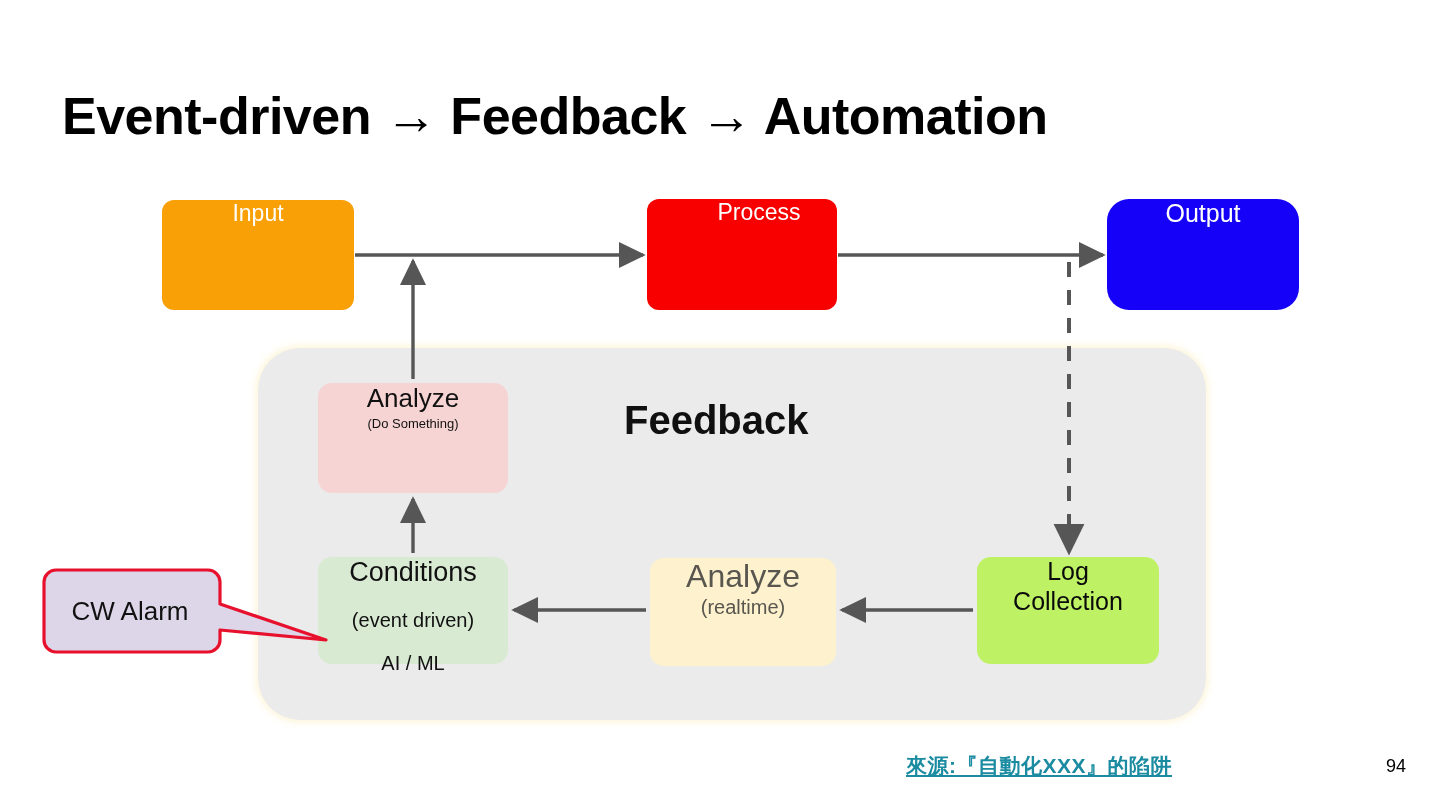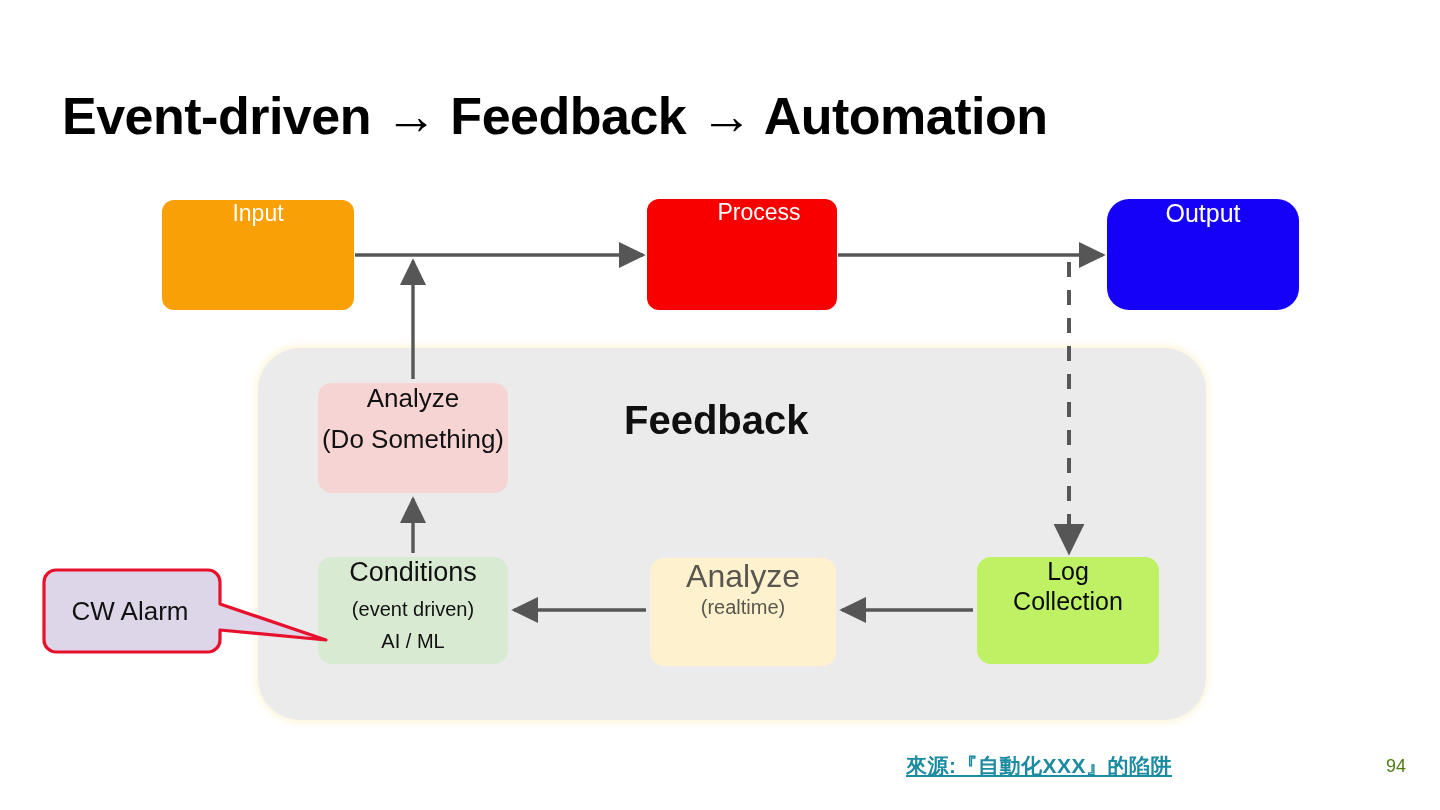--- a/index.html
+++ b/index.html
@@ -96,27 +96,28 @@
   }
 
   
   .node-actions {
     left: 318px; top: 383px; width: 190px; height: 110px;
     background: #f7d4d4;
     border-radius: 14px;
     color: #111111;
   }
   .node-actions .ttl { font-size: 26px; }
-  .node-actions .sub { font-size: 26px; margin-top: 10px; }
+  .node-actions .sub { font-size: 13px; margin-top: 2px; }
 
   .node-conditions {
     left: 318px; top: 557px; width: 190px; height: 107px;
     background: #d9ead3;
     border-radius: 14px;
     color: #111111;
+    gap: 11px;
   }
   .node-conditions .ttl { font-size: 27px; }
   .node-conditions .sub { font-size: 20px; margin-top: 9px; }
 
   .node-analyze {
     left: 650px; top: 558px; width: 186px; height: 108px;
     background: #fdf2cd;
     border-radius: 14px;
     color: #595650;
   }
@@ -173,21 +174,21 @@
     color: #1a8ba0;
     text-decoration: underline;
     white-space: nowrap;
     letter-spacing: 0.5px;
   }
   .page-number {
     position: absolute;
     left: 1386px;
     top: 756px;
     font-size: 18px;
-    color: #4d7c0f;
+    color: #000000;
   }
 </style>
 </head>
 <body>
 
 <div id="slide">
 
   <div class="slide-title">Event-driven → Feedback → Automation</div>
 
   <div class="feedback-panel"></div>

